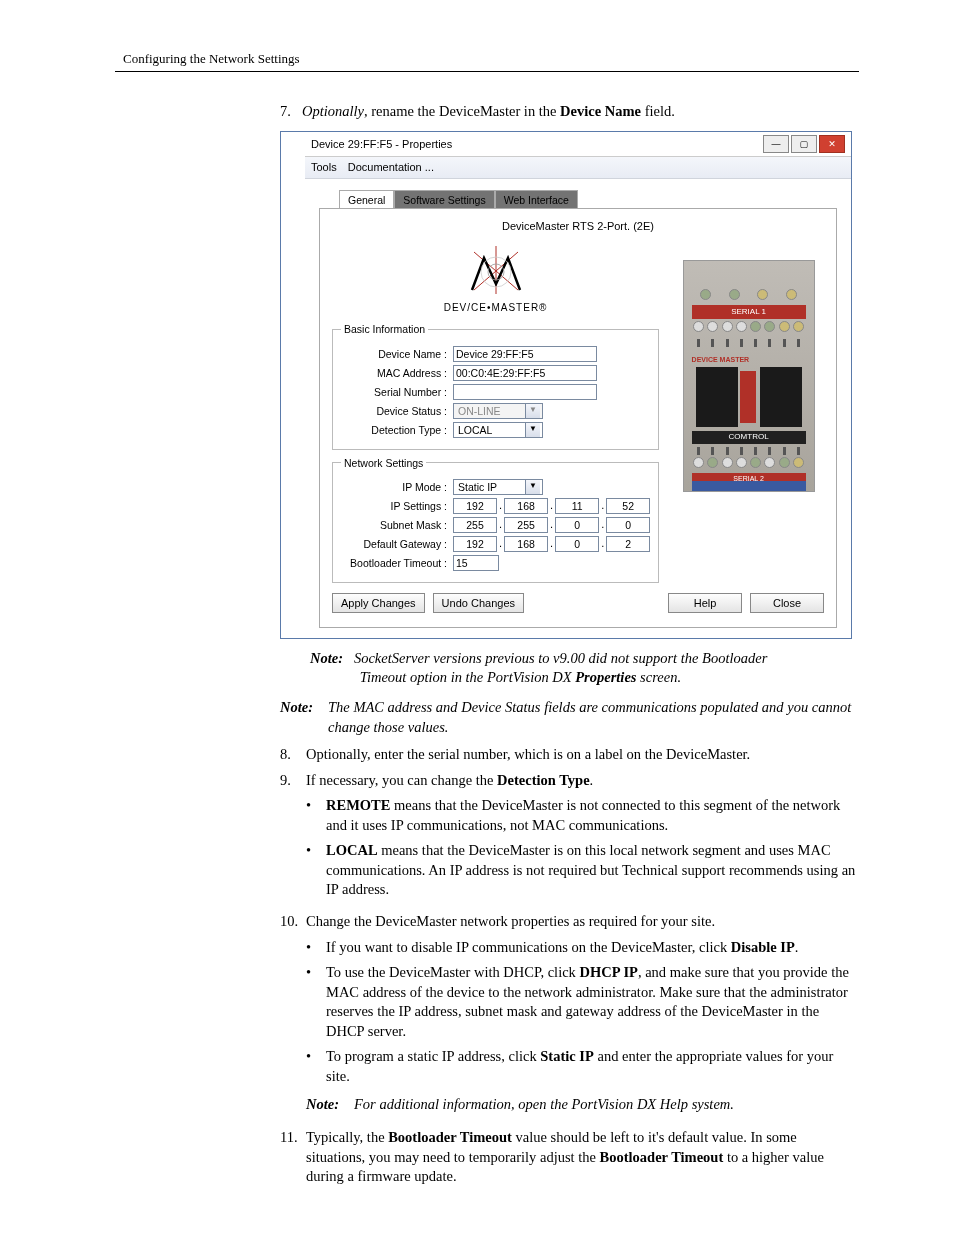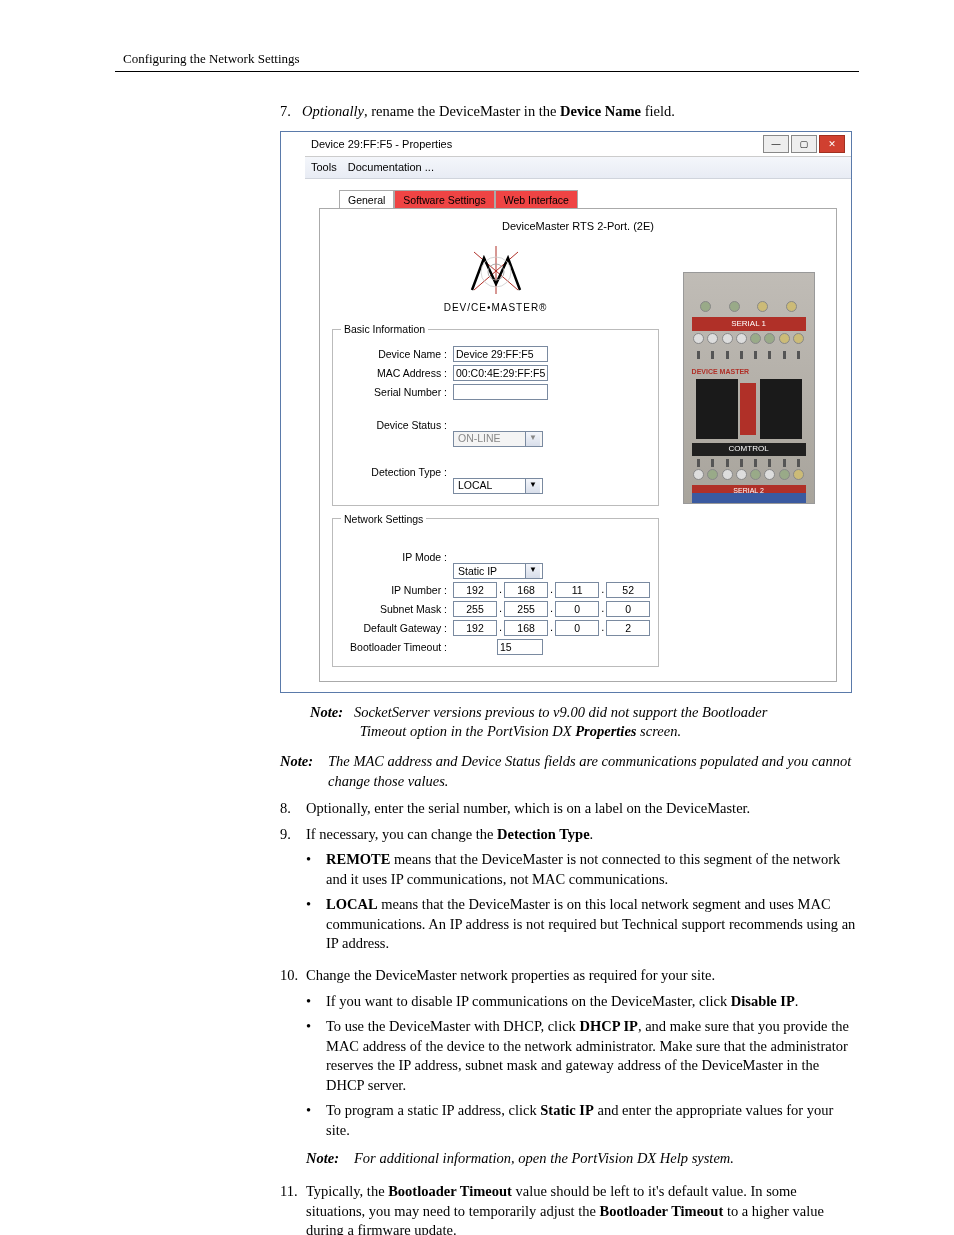--- a/index.html
+++ b/index.html
@@ -76,21 +76,21 @@
   .tab {
     display:inline-block;
     padding: 2px 8px;
     border: 1px solid #aaa;
     border-bottom: none;
     position: relative;
     top: 1px;
     background:#fff;
     font-size: 10.5px;
   }
-  .tab.inactive { background:#ef4444; }
+  .tab.inactive { background:#737373; }
   .tabpanel {
     border: 1px solid #aaa;
     padding: 10px 12px 14px 12px;
     position: relative;
   }
   .device-title { text-align: center; margin-bottom: 6px; font-size: 11px; }
 
   .two-col { display: flex; gap: 14px; }
   .left-col { flex: 1; }
   .right-col { width: 160px; display:flex; align-items:flex-start; justify-content:center; }
@@ -111,43 +111,43 @@
   .form-row .label { width: 106px; text-align: right; margin-right: 6px; font-size:10.5px; }
   .form-row input, .form-row .select {
     font-family: inherit;
     font-size: 10.5px;
     padding: 0 2px;
     border: 1px solid #7a8aa0;
     height: 16px;
     box-sizing: border-box;
     background:#fff;
   }
-  .form-row input.wider { width: 95px; }
+  .form-row input.wider { width: 144px; }
   .form-row input.ip-oct { width: 44px; text-align:center; }
   .select {
-    display:inline-flex; align-items:flex-end; justify-content:space-between;
-    width: 90px; padding-right:0;margin-top:28px;
+    display:inline-flex; align-items:flex-start; justify-content:space-between;
+    width: 90px; padding-right:0;
   }
   .select .sel-text { padding-left:2px; }
   .select .sel-arrow {
     width:14px; height:14px;
     border-left:1px solid #7a8aa0;
     display:flex; align-items:center; justify-content:center;
     background: linear-gradient(#f4f6fb,#d8deea);
     font-size:8px;
   }
   .select.disabled { background:#f4f4f4; color:#888; }
   .ip-dots { margin: 0 2px; }
 
   .device-img {
     width: 130px; height: 230px;
     background: linear-gradient(#c0bcb6,#a8a49c);
     border: 1px solid #999;
     position: relative;
-    margin-top: 32px;
+    margin-top: 20px;
   }
   .device-img .serial1 {
     position:absolute; top:44px; left:8px; right:8px; height:14px;
     background:#b03028; color:#fff; font-size:8px;
     display:flex; align-items:center; justify-content:center;
   }
   .device-img .dmlabel {
     position:absolute; top:94px; left:8px; right:8px;
     font-size:7px; color:#b03028; text-align:left; font-weight:bold;
   }
@@ -294,21 +294,21 @@
             <fieldset class="group">
               <legend>Network Settings</legend>
               <div class="form-row">
                 <div class="label">IP Mode :</div>
                 <div class="select" style="width:90px">
                   <span class="sel-text">Static IP</span>
                   <span class="sel-arrow">▼</span>
                 </div>
               </div>
               <div class="form-row">
-                <div class="label">IP Number :</div>
+                <div class="label">IP Settings :</div>
                 <input class="ip-oct" value="192" style="">
                   <span class="ip-dots">.</span>
                 <input class="ip-oct" value="168" style="">
                   <span class="ip-dots">.</span>
                 <input class="ip-oct" value="11" style="">
                   <span class="ip-dots">.</span>
                 <input class="ip-oct" value="52" style="">
               </div>
               <div class="form-row">
                 <div class="label">Subnet Mask :</div>
@@ -325,21 +325,21 @@
                 <input class="ip-oct" value="192" style="">
                   <span class="ip-dots">.</span>
                 <input class="ip-oct" value="168" style="">
                   <span class="ip-dots">.</span>
                 <input class="ip-oct" value="0" style="">
                   <span class="ip-dots">.</span>
                 <input class="ip-oct" value="2" style="">
               </div>
               <div class="form-row">
                 <div class="label">Bootloader Timeout :</div>
-                <input style="width: 46px; margin-left: 44px;" value="15">
+                <input style="width: 46px;" value="15">
               </div>
             </fieldset>
           </div>
 
           <div class="right-col">
             <div class="device-img">
               <div class="row-holes-top">
                   <div class="hole g"></div>
                   <div class="hole g"></div>
                   <div class="hole y"></div>
@@ -390,20 +390,27 @@
                   <div class="hole"></div>
                   <div class="hole g"></div>
                   <div class="hole y"></div>
                 </div>
               <div class="serial2">SERIAL 2</div>
               <div class="bluebar"></div>
             </div>
           </div>
         </div>
 
+        <div class="bottom-buttons">
+          <button class="btn">Apply Changes</button>
+          <button class="btn">Undo Changes</button>
+          <div class="spacer"></div>
+          <button class="btn">Help</button>
+          <button class="btn">Close</button>
+        </div>
       </div>
     </div>
   </div>
 
   <div class="note-centered">
     <span class="note-label">Note:</span>
     <span class="italic">&nbsp;&nbsp;</span><span class="italic">SocketServer versions previous to v9.00 did not support the Bootloader</span><br>
     <span style="display:inline-block; width:46px"></span>
     <span class="italic">Timeout option in the PortVision DX </span><span class="italic bold">Properties</span><span class="italic"> screen.</span>
   </div>

